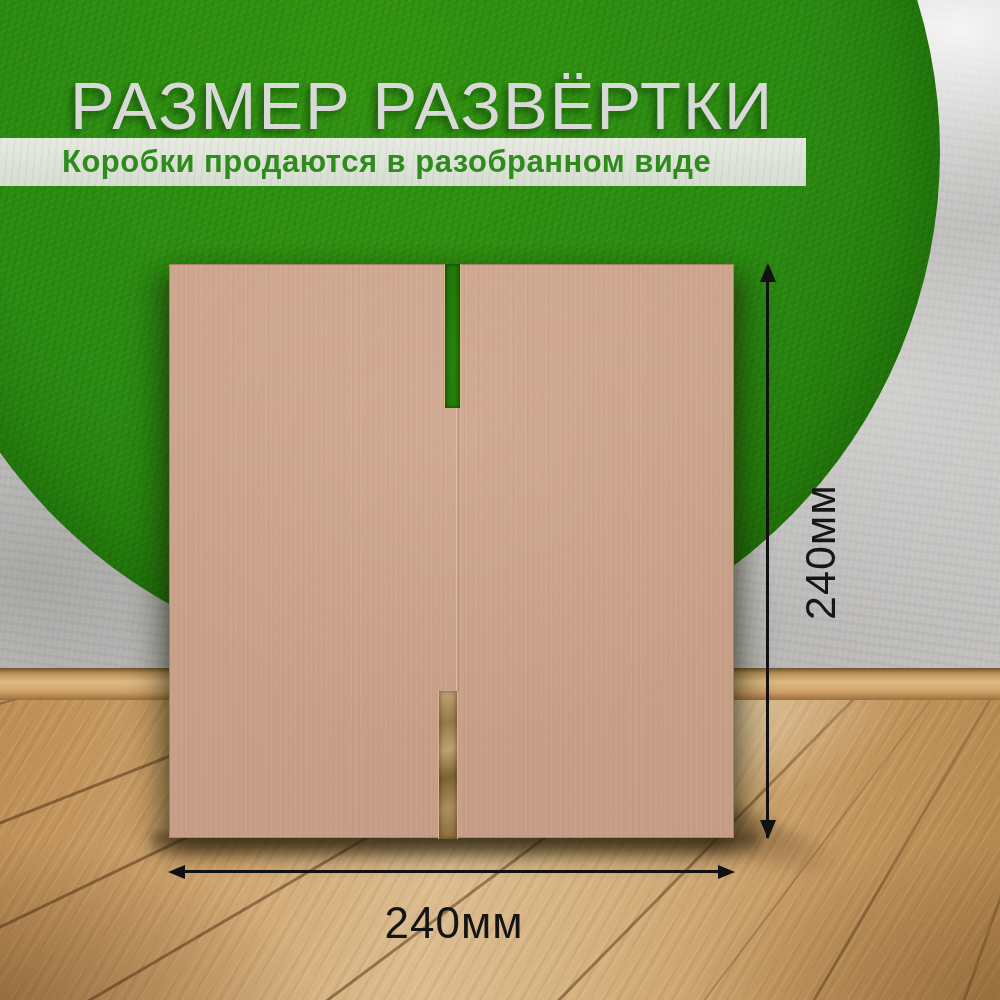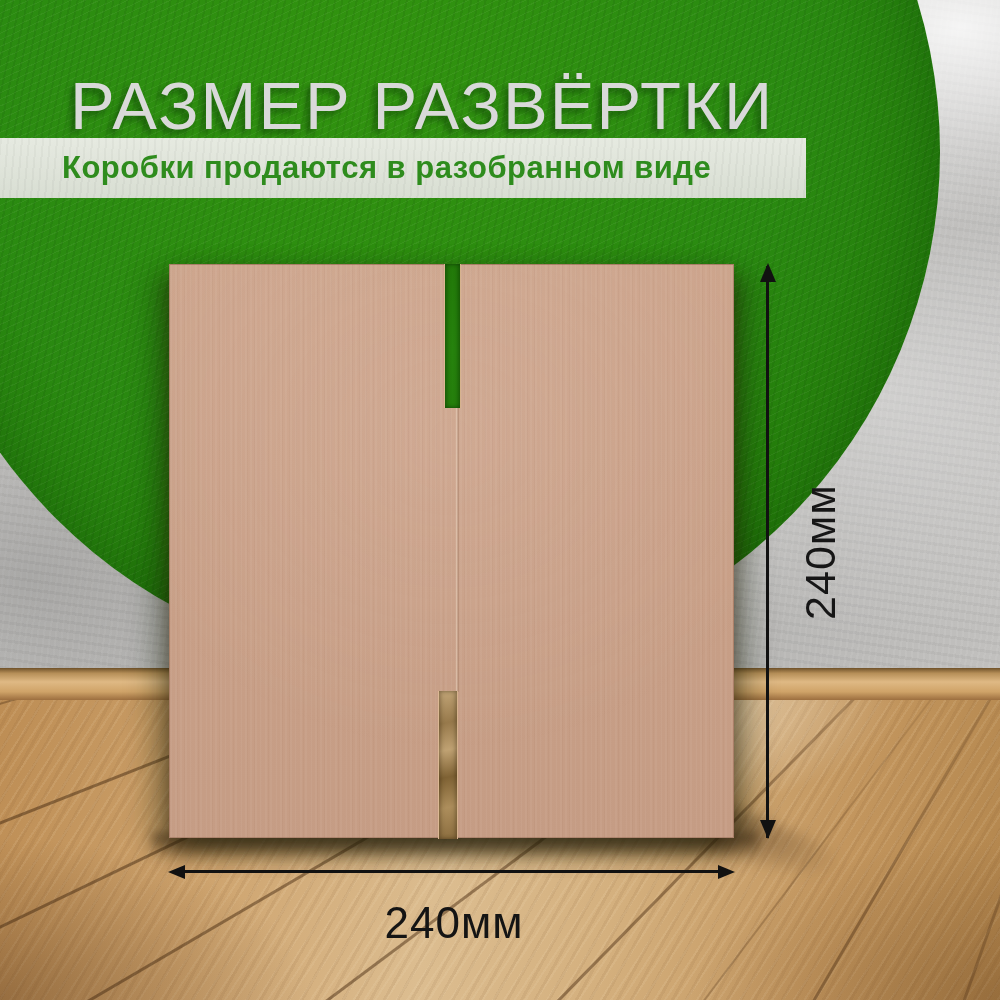--- a/index.html
+++ b/index.html
@@ -122,21 +122,21 @@
     font-size:44px;letter-spacing:1px;color:#141414;white-space:nowrap;z-index:6;
   }
 
   
   .title{
     left:58px;top:55px;margin:12px;z-index:7;white-space:nowrap;
     font-size:67px;font-weight:normal;letter-spacing:2px;color:#d9d9d9;
     text-shadow:-4px 4px 6px rgba(0,30,0,0.45);
   }
   .subtitle-band{
-    left:0;top:138px;width:806px;height:60px;z-index:7;
+    left:0;top:138px;width:806px;height:48px;z-index:7;
     background:
       repeating-linear-gradient(95deg, rgba(0,0,0,0.03) 0 2px, transparent 2px 7px),
       linear-gradient(180deg, rgba(240,239,236,0.95), rgba(229,228,225,0.93));
     display:flex;align-items:center;padding-left:62px;
   }
   .subtitle{
     position:static;font-size:31px;font-weight:bold;letter-spacing:0.5px;color:#2e8c1d;white-space:nowrap;
   }
 </style>
 </head>

